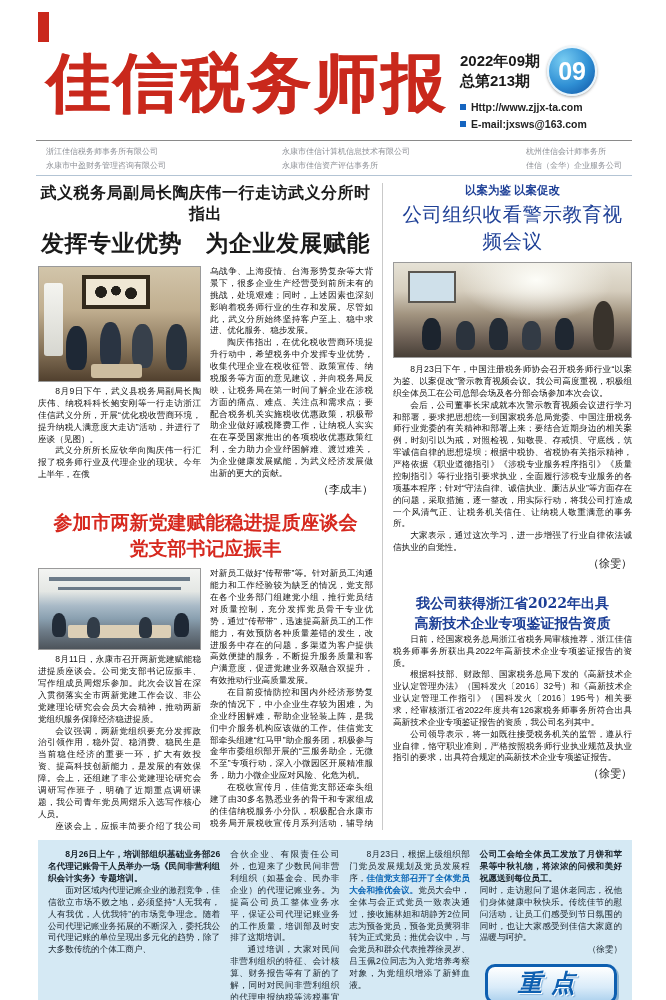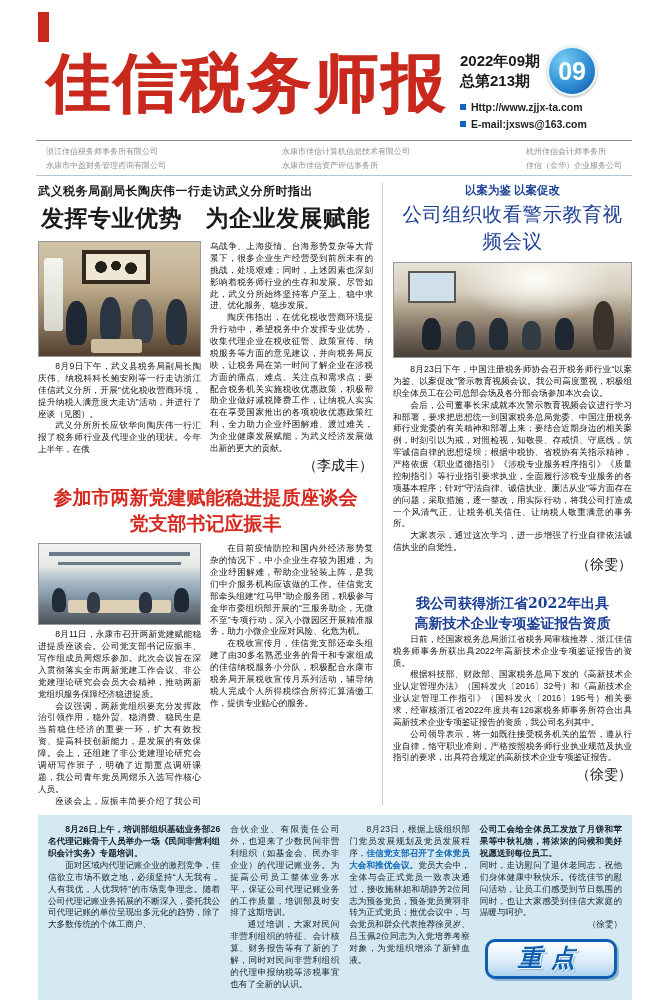--- a/index.html
+++ b/index.html
@@ -26,32 +26,32 @@
   .rule-a{margin:10px 34px 0 36px;border-top:1.5px solid #8a8a8a;}
   .companies{display:flex;justify-content:space-between;margin:4px 44px 3px 46px;
              font-size:8px;color:#8d9096;line-height:1.7;}
   .rule-b{margin:0 34px 0 36px;border-top:1.5px solid #b3c4d4;}
 
   
   .main{display:flex;margin:7px 34px 0 38px;}
   .col-left{width:344px;padding-right:9px;box-sizing:border-box;}
   .col-right{width:250px;padding-left:10px;box-sizing:border-box;border-left:1px solid #c9c9c9;}
 
-  .kicker{text-align:left;font-size:12px;font-weight:bold;letter-spacing:.5px;}
+  .kicker{text-align:center;font-size:16px;font-weight:bold;letter-spacing:.5px;}
   .headline-main{text-align:center;font-size:23px;font-weight:bold;letter-spacing:.5px;margin:3px 0 7px;}
   .kicker-blue{color:#1d3f96;text-align:center;font-size:11.5px;font-weight:bold;}
   .headline-blue{color:#1d3f96;text-align:center;font-size:19.5px;font-weight:normal;margin:3px 0 7px;letter-spacing:.5px;}
   .headline-red{color:#d6281e;text-align:center;font-size:19px;font-weight:bold;line-height:1.35;margin:10px 0 7px;}
   .headline-blue2{color:#1d3f96;text-align:center;font-size:14px;font-weight:bold;line-height:1.45;margin:13px 0 0;font-family:"DejaVu Serif",serif;}
 
   .twocol{display:flex;gap:9px;overflow:hidden;}
   .subcol{flex:1;min-width:0;}
   .body-txt p{margin:0;font-size:8.6px;line-height:1.38;text-align:justify;color:#141414;}
   .body-txt p.ind{text-indent:2em;}
-  .byline{text-align:right;font-size:14px;color:#141414;margin-top:2px;}
+  .byline{text-align:right;font-size:11px;color:#141414;margin-top:2px;}
 
   .h-art1{height:234px;}
   .h-art2{height:262px;}
   .h-body1{height:216px;overflow:hidden;}
   .h-body2{height:152px;overflow:hidden;}
 
   
   .photo{position:relative;overflow:hidden;border:1px solid #9a9a9a;box-sizing:border-box;}
   .photo-wuyi{width:100%;height:116px;margin-bottom:4px;
       background:linear-gradient(180deg,#d2c5aa 0%,#c0ae8f 38%,#8a775c 70%,#51402e 100%);}
@@ -196,20 +196,21 @@
               <div class="fig p2a"></div>
               <div class="fig p2b"></div>
               <div class="fig p2c"></div>
               <div class="fig p2d"></div>
             </div>
             <p class="ind">8月11日，永康市召开两新党建赋能稳进提质座谈会。公司党支部书记应振丰、写作组成员周熠乐参加。此次会议旨在深入贯彻落实全市两新党建工作会议、非公党建理论研究会会员大会精神，推动两新党组织服务保障经济稳进提质。</p>
             <p class="ind">会议强调，两新党组织要充分发挥政治引领作用，稳外贸、稳消费、稳民生是当前稳住经济的重要一环，扩大有效投资、提高科技创新能力，是发展的有效保障。会上，还组建了非公党建理论研究会调研写作班子，明确了近期重点调研课题，我公司青年党员周熠乐入选写作核心人员。</p>
             <p class="ind">座谈会上，应振丰简要介绍了我公司的业务特点、目前经营情况以及党支部的做法。比如，</p>
           </div>
           <div class="subcol body-txt">
+            <p>对新员工做好“传帮带”等。针对新员工沟通能力和工作经验较为缺乏的情况，党支部在各个业务部门组建党小组，推行党员结对质量控制，充分发挥党员骨干专业优势，通过“传帮带”，迅速提高新员工的工作能力，有效预防各种质量差错的发生，改进服务中存在的问题，多渠道为客户提供高效便捷的服务，不断提升服务质量和客户满意度，促进党建业务双融合双提升，有效推动行业高质量发展。</p>
             <p class="ind">在目前疫情防控和国内外经济形势复杂的情况下，中小企业生存较为困难，为企业纾困解难，帮助企业轻装上阵，是我们中介服务机构应该做的工作。佳信党支部牵头组建“红马甲”助企服务团，积极参与金华市委组织部开展的“三服务助企，无微不至”专项行动，深入小微园区开展精准服务，助力小微企业应对风险、化危为机。</p>
             <p class="ind">在税收宣传月，佳信党支部还牵头组建了由30多名熟悉业务的骨干和专家组成的佳信纳税服务小分队，积极配合永康市税务局开展税收宣传月系列活动，辅导纳税人完成个人所得税综合所得汇算清缴工作，提供专业贴心的服务。</p>
 
           </div>
         </div>
       </div>
     </div>
 
     <div class="col-right">
 

